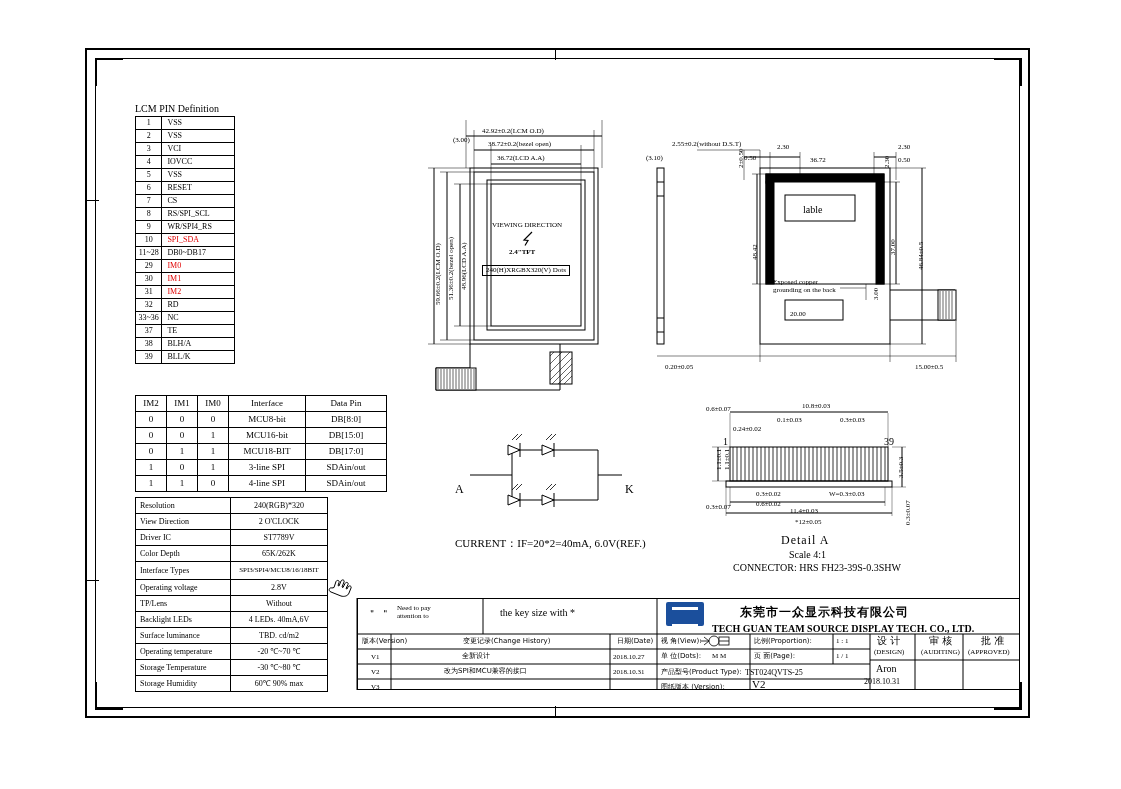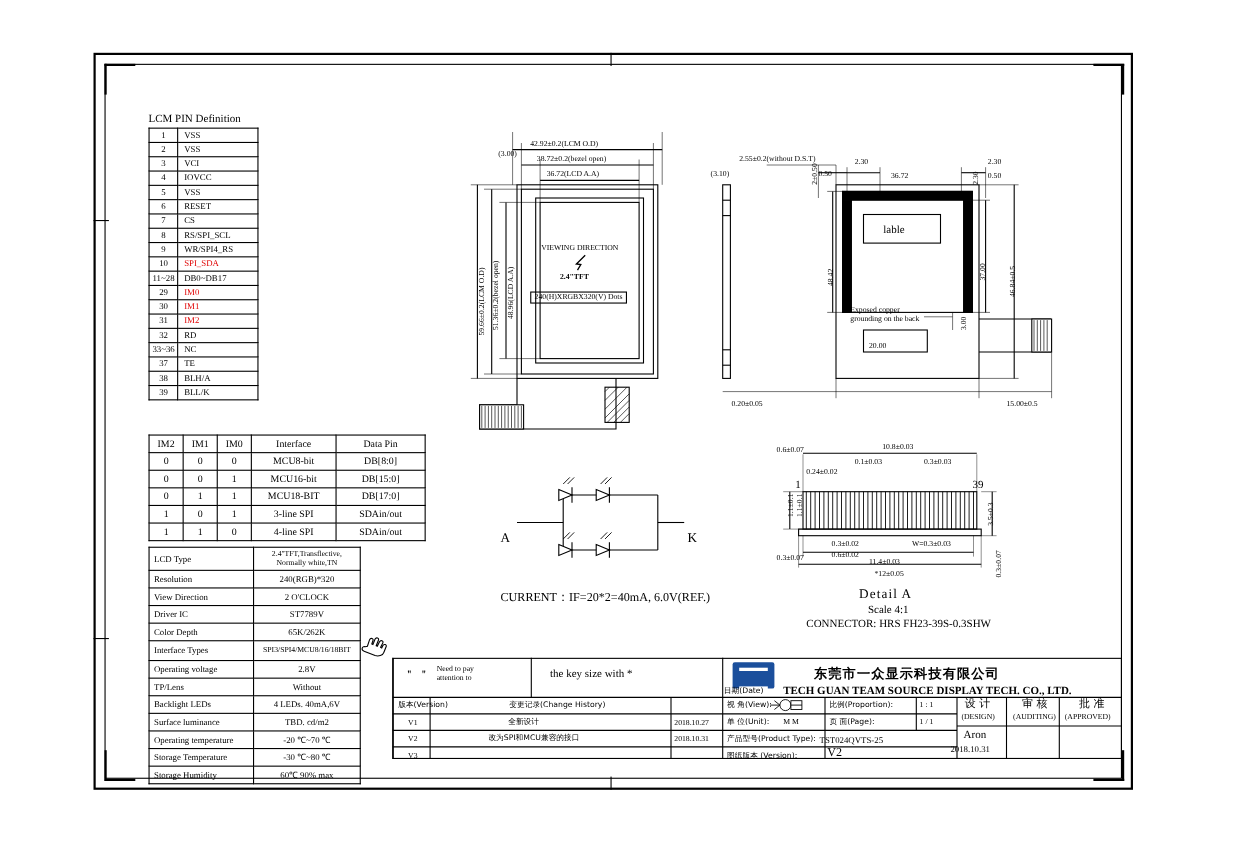--- a/index.html
+++ b/index.html
@@ -198,25 +198,20 @@
           <td class="w1">1</td>
           <td class="w1">0</td>
           <td class="w2">4-line SPI</td>
           <td class="w3">SDAin/out</td>
         </tr>
       </tbody>
     </table>
 
   <table class="grid" id="spec-table">
       <tbody id="spec-rows">
-        <tr>
-          <td class="k">LCD Type</td>
-          <td class="v v2" style="white-space: pre-line;">2.4"TFT,Transflective,
-Normally white,TN</td>
-        </tr>
         <tr>
           <td class="k">Resolution</td>
           <td class="v">240(RGB)*320</td>
         </tr>
         <tr>
           <td class="k">View Direction</td>
           <td class="v">2 O'CLOCK</td>
         </tr>
         <tr>
           <td class="k">Driver IC</td>
@@ -325,34 +320,34 @@
   <div class="lbl s12 b cjk" style="left:740px;top:606px;letter-spacing:1px;">东莞市一众显示科技有限公司</div>
   <div class="lbl s9 b" style="left:712px;top:624px;">TECH GUAN TEAM SOURCE DISPLAY TECH. CO., LTD.</div>
 
   <div class="lbl s9 cjk" style="left:367px;top:609px;">＂ ＂</div>
   <div class="lbl s7" style="left: 397px; top: 604px; white-space: pre-line; width: 60px; line-height: 1.2;">Need to pay
 attention to</div>
   <div class="lbl s9" style="left:500px;top:608px;">the key size with *</div>
 
   <div class="lbl s7 cjk" style="left:362px;top:638px;">版本(Version)</div>
   <div class="lbl s7 cjk" style="left:463px;top:638px;">变更记录(Change History)</div>
-  <div class="lbl s7 cjk" style="left:617px;top:625px;margin-left:41px;">日期(Date)</div>
+  <div class="lbl s7 cjk" style="left:617px;top:638px;">日期(Date)</div>
 
   <div class="lbl s7" style="left:371px;top:654px;">V1</div>
   <div class="lbl s7 cjk" style="left:462px;top:653px;">全新设计</div>
   <div class="lbl s7" style="left:613px;top:654px;">2018.10.27</div>
 
   <div class="lbl s7" style="left:371px;top:669px;">V2</div>
   <div class="lbl s7 cjk" style="left:444px;top:668px;">改为SPI和MCU兼容的接口</div>
   <div class="lbl s7" style="left:613px;top:669px;">2018.10.31</div>
 
   <div class="lbl s7" style="left:371px;top:684px;">V3</div>
 
   <div class="lbl s7 cjk" style="left:661px;top:638px;">视 角(View):</div>
-  <div class="lbl s7 cjk" style="left:661px;top:653px;">单 位(Unit):</div>
+  <div class="lbl s7 cjk" style="left:661px;top:653px;">单 位(Dots):</div>
   <div class="lbl s7" style="left:712px;top:653px;">M M</div>
   <div class="lbl s7 cjk" style="left:661px;top:669px;">产品型号(Product Type):</div>
   <div class="lbl s8" style="left:745px;top:669px;font-size:8px;">TST024QVTS-25</div>
   <div class="lbl s7 cjk" style="left:661px;top:684px;">图纸版本 (Version):</div>
   <div class="lbl s11" style="left:752px;top:679px;">V2</div>
 
   <div class="lbl s7 cjk" style="left:754px;top:638px;">比例(Proportion):</div>
   <div class="lbl s7" style="left:836px;top:638px;">1 : 1</div>
   <div class="lbl s7 cjk" style="left:754px;top:653px;">页 面(Page):</div>
   <div class="lbl s7" style="left:836px;top:653px;">1 / 1</div>

